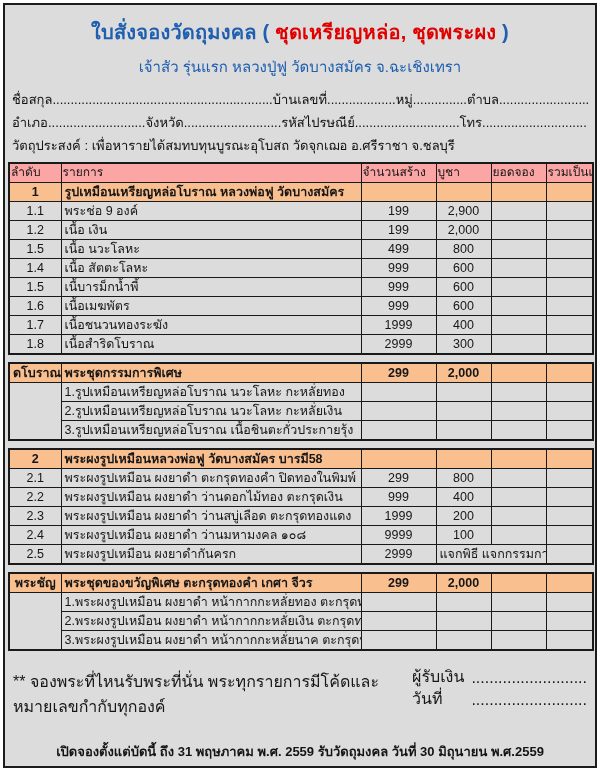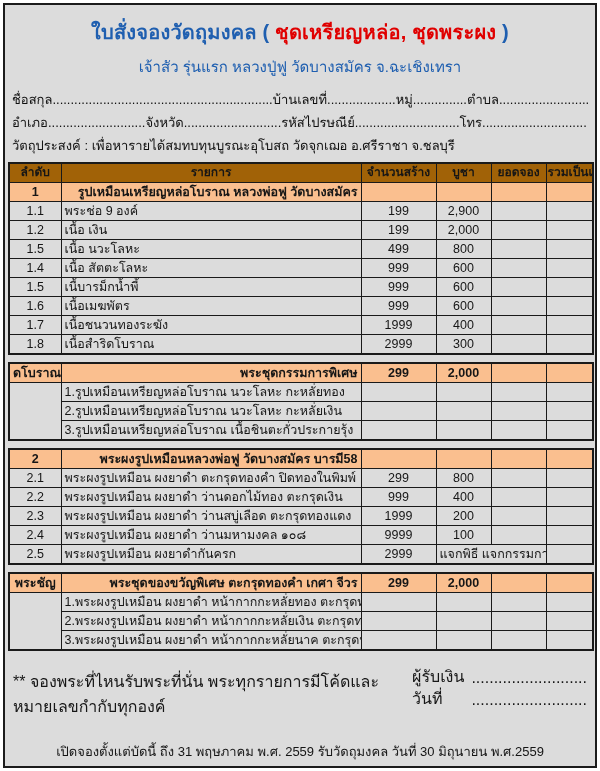--- a/index.html
+++ b/index.html
@@ -10,32 +10,32 @@
   .title .red{color:#e00000;}
   .subtitle{margin-top:7px;text-align:center;font-size:15px;font-weight:normal;color:#1f5fb0;}
   .form{margin:9px 7px 0 7px;font-size:13px;line-height:23px;color:#101010;}
   .form div{white-space:nowrap;overflow:hidden;}
   table{border-collapse:collapse;table-layout:fixed;width:584px;margin:0 0 7px 3px;
         border:2px solid #1a1a1a;background:#dcdcdc;}
   .tbl-wrap{margin-top:5px;}
   col.c0{width:52px}col.c1{width:300px}col.c2{width:75px}col.c3{width:55px}col.c4{width:55px}col.c5{width:47px}
   th,td{border:1px solid #1a1a1a;height:18px;font-size:12.5px;padding:0 3px;line-height:1.15;
         overflow:hidden;white-space:nowrap;}
-  th{background:#a16207;font-weight:bold;text-align:center;font-size:12px;padding:0 1px;}
+  th{background:#fca5a5;font-weight:normal;text-align:left;font-size:12px;padding:0 1px;}
   tr.orange td{background:#fabf8f;font-weight:bold;}
   td.c0,td.c2,td.c3,td.c4,td.c5{text-align:center;}
   td.c1{text-align:left;}
-  tr.orange td.c1{text-align:right;}
+  tr.orange td.c1{text-align:left;}
   .foot{margin:16px 8px 0 8px;display:flex;font-size:16px;}
   .foot .note{flex:1;padding-top:2px;}
   .foot .sign{width:175px;line-height:22px;}
   .foot .sign .row{display:flex;}
   .foot .sign .lbl{width:62px;font-family:Liberation Mono, monospace;}
   .center-line{text-align:center;font-size:13px;margin-top:4px;color:#141414;}
-  .open-line{margin-top:22px;}
+  .open-line{margin-top:22px;font-weight:bold;}
 </style>
 </head>
 <body>
 
 <div class="page">
 
   <div class="title"><span>ใบสั่งจองวัดถุมงคล ( </span><span class="red">ชุดเหรียญหล่อ, ชุดพระผง</span><span> )</span></div>
 
   <div class="subtitle">เจ้าสัว รุ่นแรก หลวงปู่ฟู วัดบางสมัคร จ.ฉะเชิงเทรา</div>
 

